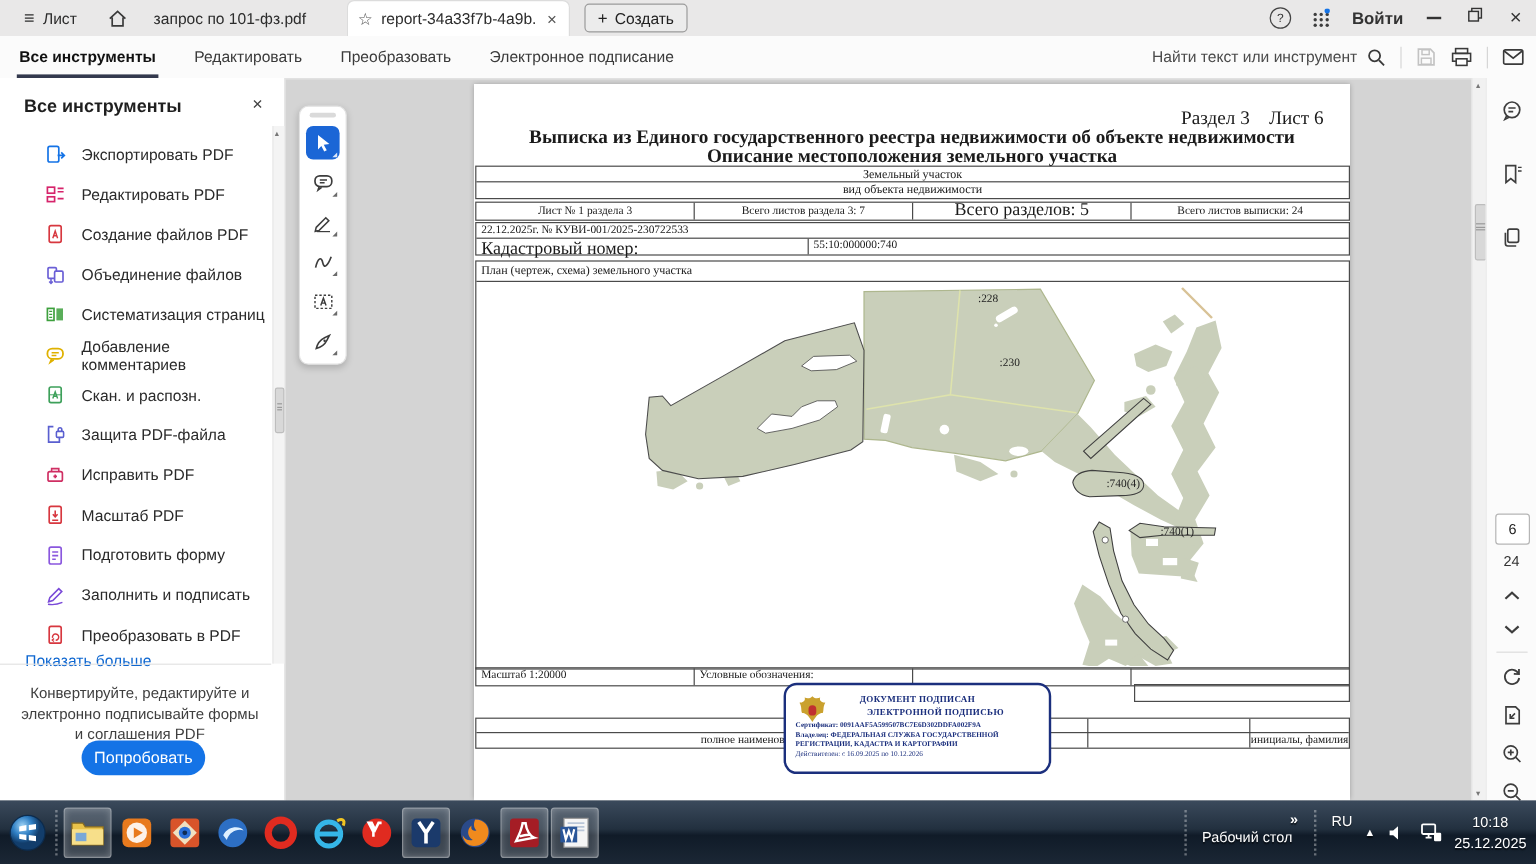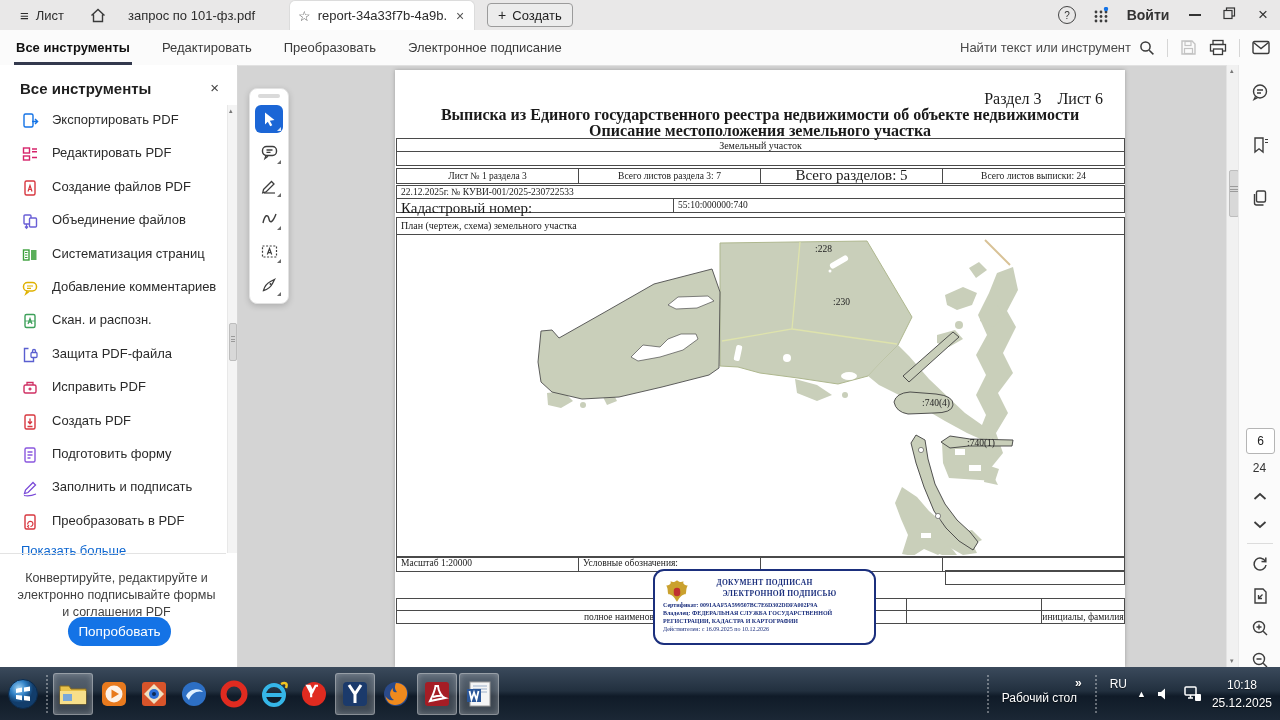--- a/index.html
+++ b/index.html
@@ -22,21 +22,21 @@
   #menubar{left:0;top:30px;width:1280px;height:35px;background:#fbfbfb;border-bottom:1px solid #e1e1e1}
   .menu-item{font-size:13px;color:#3a3a3a;padding:0 2px;height:35px;display:flex;align-items:center;position:relative}
   .menu-item.active{color:#111;font-weight:bold}
   .menu-item.active::after{content:"";position:absolute;left:0;right:0;bottom:0;height:3px;background:#33394d}
   .mb-right{position:absolute;right:10px;top:0;height:35px;display:flex;align-items:center;gap:12px}
   .mb-sep{width:1px;height:18px;background:#d6d6d6}
 
   
   #sidebar{left:0;top:65px;width:237px;height:602px;background:#fff;border-right:1px solid #d7d7d7}
   #sidebar-title{left:20px;top:15px;font-size:15px;font-weight:bold;color:#1f1f1f}
-  .sb-item{display:flex;align-items:flex-start;gap:13px;height:33.4px;padding-left:21px;font-size:13px;color:#2a2a2a;cursor:pointer}
+  .sb-item{display:flex;align-items:center;gap:13px;height:33.4px;padding-left:37px;font-size:13px;color:#2a2a2a;cursor:pointer}
   .sb-ico{width:18px;height:18px}
   #sb-more{color:#0d66d0;font-size:13px;left:21px;top:478px}
   #sb-promo{left:14px;top:495px;width:205px;text-align:center;font-size:12.5px;line-height:1.35;color:#3f3f3f;background:#fff;padding-top:10px;height:60px}
   #try-btn{left:68px;top:552px;width:103px;height:29px;border-radius:15px;background:#1473e6;color:#fff;
            font-size:13.5px;display:flex;align-items:center;justify-content:center;border:none}
   .scroll-track{background:#f4f4f4;border-left:1px solid #e8e8e8}
   .scroll-thumb{background:#d8d8d8;border:1px solid #bdbdbd;border-radius:2px;position:absolute}
   .grip{display:block;width:8px;border-top:1px solid #9a9a9a;margin:1.5px auto 0}
 
   
@@ -287,21 +287,21 @@
         </span>
       <span>Исправить PDF</span>
     </div>
     <div class="sb-item">
       <span class="icn sb-ico">
           <svg width="18" height="18" viewBox="0 0 18 18">
             <rect x="4" y="2" width="10" height="14" rx="1.5" fill="none" stroke="#d7373f" stroke-width="1.4"></rect>
             <path d="M9 5.5 v5 M7 8.5 l2 2.2 2 -2.2 M6.5 13.5 h5" fill="none" stroke="#d7373f" stroke-width="1.3"></path>
           </svg>
         </span>
-      <span>Создать PDF</span>
+      <span>Масштаб PDF</span>
     </div>
     <div class="sb-item">
       <span class="icn sb-ico">
           <svg width="18" height="18" viewBox="0 0 18 18">
             <rect x="4" y="2" width="10" height="14" rx="1.5" fill="none" stroke="#8a57de" stroke-width="1.4"></rect>
             <path d="M6.5 6 h5 M6.5 9 h5 M6.5 12 h3" stroke="#8a57de" stroke-width="1.3"></path>
           </svg>
         </span>
       <span>Подготовить форму</span>
     </div>
@@ -395,20 +395,21 @@
   <div class="doc-t" style="right:22px;top:20px;display:flex;gap:16px">
     <span>Раздел 3</span>
     <span>Лист 6</span>
   </div>
   <div class="doc-t" style="left:0;width:730px;top:36px;text-align:center;font-weight:600">Выписка из Единого государственного реестра недвижимости об объекте недвижимости</div>
   <div class="doc-t" style="left:0;width:730px;top:52px;text-align:center;font-weight:600">Описание местоположения земельного участка</div>
 
   <div class="cellbox" style="left:1px;top:68px;width:727px;height:26px">
     <div class="hline" style="left:0;top:12px;width:727px"></div>
     <div class="ctr" style="position:absolute;left:0;top:0;width:727px;height:12px;font-size:10px">Земельный участок</div>
+    <div class="ctr" style="position:absolute;left:0;top:13px;width:727px;height:12px;font-size:10px">вид объекта недвижимости</div>
   </div>
 
   <div class="cellbox" style="left:1px;top:98px;width:727px;height:14px">
     <div class="vline" style="left:181px;top:0;height:14px"></div>
     <div class="vline" style="left:363px;top:0;height:14px"></div>
     <div class="vline" style="left:545px;top:0;height:14px"></div>
     <div class="ctr" style="position:absolute;left:0;top:0;width:181px;height:13px;font-size:9.5px">Лист № 1 раздела 3</div>
     <div class="ctr" style="position:absolute;left:182px;top:0;width:181px;height:13px;font-size:9.5px">Всего листов раздела 3: 7</div>
     <div class="ctr" style="position:absolute;left:364px;top:0;width:181px;height:13px;font-size:15px">Всего разделов: 5</div>
     <div class="ctr" style="position:absolute;left:546px;top:0;width:181px;height:13px;font-size:9.5px">Всего листов выписки: 24</div>

